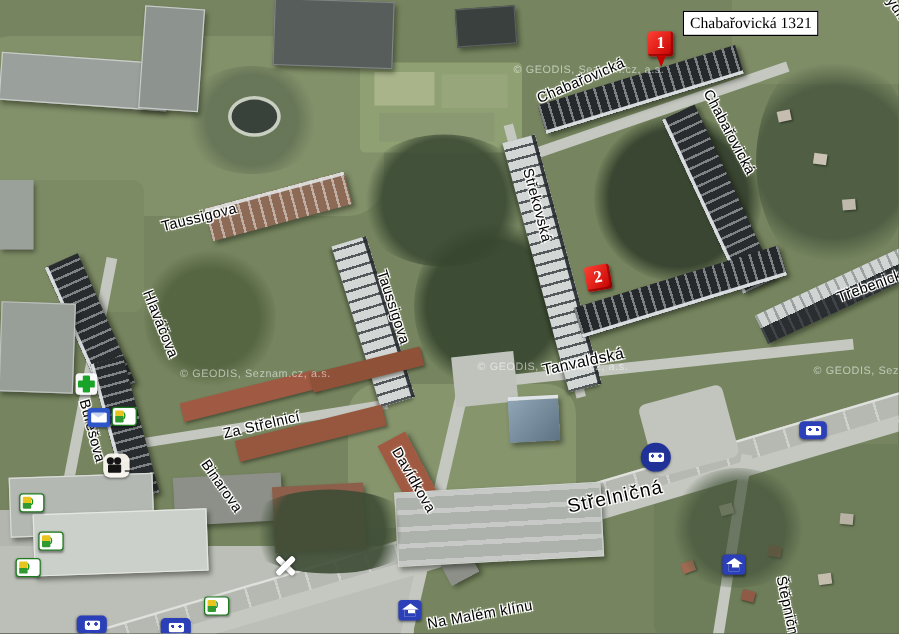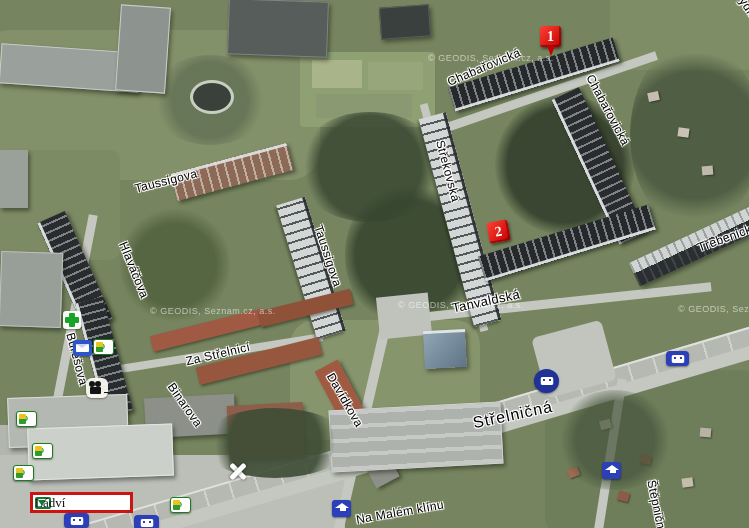--- a/index.html
+++ b/index.html
@@ -300,18 +300,15 @@
   <div class="poi hotel hotelA"></div>
   <div class="poi hotel hotelB"></div>
 
   <div class="marker m1">
       <span class="num">1</span>
     </div>
   <div class="marker m2">
       <span class="num">2</span>
     </div>
 
-  <div class="station-box">
-    <span class="metro-logo"></span>
-    <span>Ládví</span>
-  </div>
+  <div class="addr-box">Chabařovická 1321</div>
 
 </div>
 
 </body></html>

